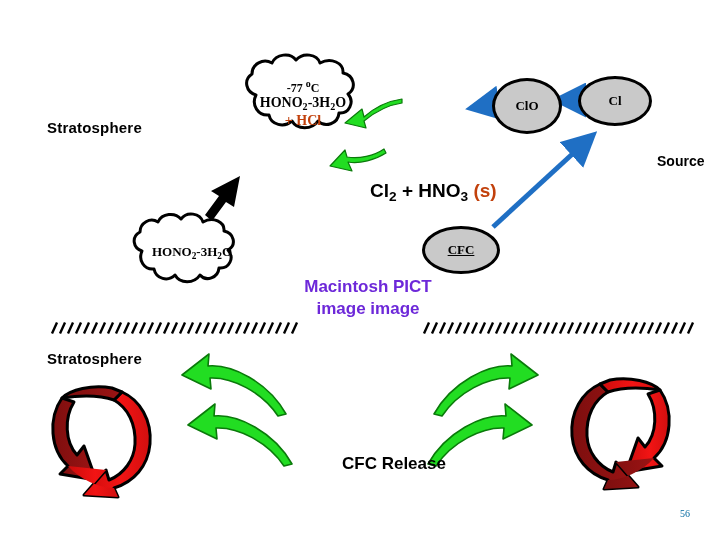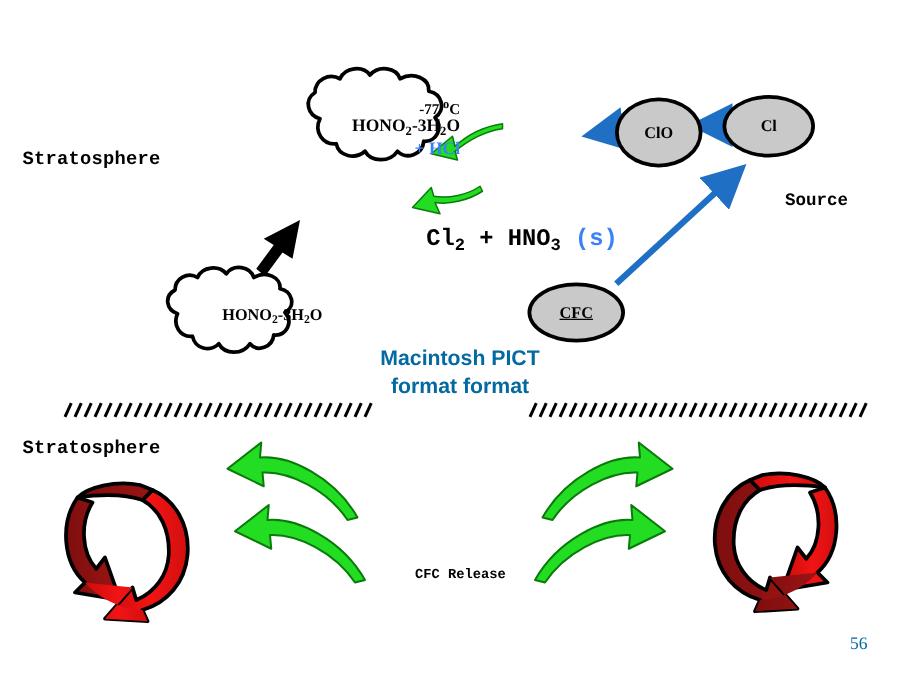--- a/index.html
+++ b/index.html
@@ -12,63 +12,64 @@
   }
   #slide {
     position: relative;
     width: 720px;
     height: 540px;
     background: #ffffff;
     overflow: hidden;
   }
   .lbl {
     position: absolute;
-    font-family: Liberation Mono, monospace;
+    font-family: Liberation Sans, sans-serif;
     font-weight: bold;
     color: #000000;
     white-space: nowrap;
+    margin-left: 29px;
   }
   #stratosphere-label {
     left: 18px;
     top: 119px;
     font-size: 15px;
     letter-spacing: 0.2px;
   }
   #troposphere-label {
     left: 18px;
     top: 350px;
     font-size: 15px;
     letter-spacing: 0.2px;
   }
   #source-label {
     left: 628px;
     top: 153px;
     font-size: 14px;
   }
   #cfc-release-label {
-    left: 332px;
+    left: 313px;
     top: 454px;
-    font-size: 11px;
+    font-size: 17px;
   }
   #reaction-products-label {
     left: 341px;
     top: 180px;
     font-size: 19px;
   }
   .sub {
     font-size: 0.72em;
     vertical-align: -0.28em;
   }
-  .red-text { color: #3b82f6; }
+  .red-text { color: #c2410c; }
 
   
   .cloud-wrap { position: absolute; }
   .cloud-text {
     position: absolute;
-    text-align: right;
+    text-align: center;
     font-family: "Liberation Serif", serif;
     font-weight: bold;
     color: #000000;
     white-space: nowrap;
     line-height: 1.18;
   }
   #cloud-top-wrap { left: 238px; top: 62px; width: 130px; height: 92px; }
   #cloud-top-text {
     left: 0; top: 16px; width: 130px;
     font-size: 13px;
@@ -111,31 +112,31 @@
   #pict-placeholder {
     position: absolute;
     left: 288px;
     top: 276px;
     width: 160px;
     text-align: center;
     font-family: "Liberation Sans", sans-serif;
     font-weight: bold;
     font-size: 17px;
     line-height: 1.32;
-    color: #0369a1;
+    color: #6d28d9;
     white-space: nowrap;
   }
 
   
   #page-number {
     position: absolute;
     left: 680px;
     top: 508px;
     font-family: "Liberation Serif", serif;
-    font-size: 14px;
+    font-size: 10px;
     color: #0369a1;
   }
 
   svg.layer {
     position: absolute;
     left: 0;
     top: 0;
     width: 720px;
     height: 540px;
     overflow: visible;
@@ -350,18 +351,18 @@
   <div class="ellipse" id="ellipse-cl">
     <span>Cl</span>
   </div>
 
   <div class="ellipse" id="ellipse-cfc">
     <span>CFC</span>
   </div>
 
   <div id="pict-placeholder">
     <div>Macintosh PICT</div>
-    <div>format format</div>
+    <div>image image</div>
   </div>
 
   <div id="page-number">56</div>
 
 </div>
 
 </body></html>

